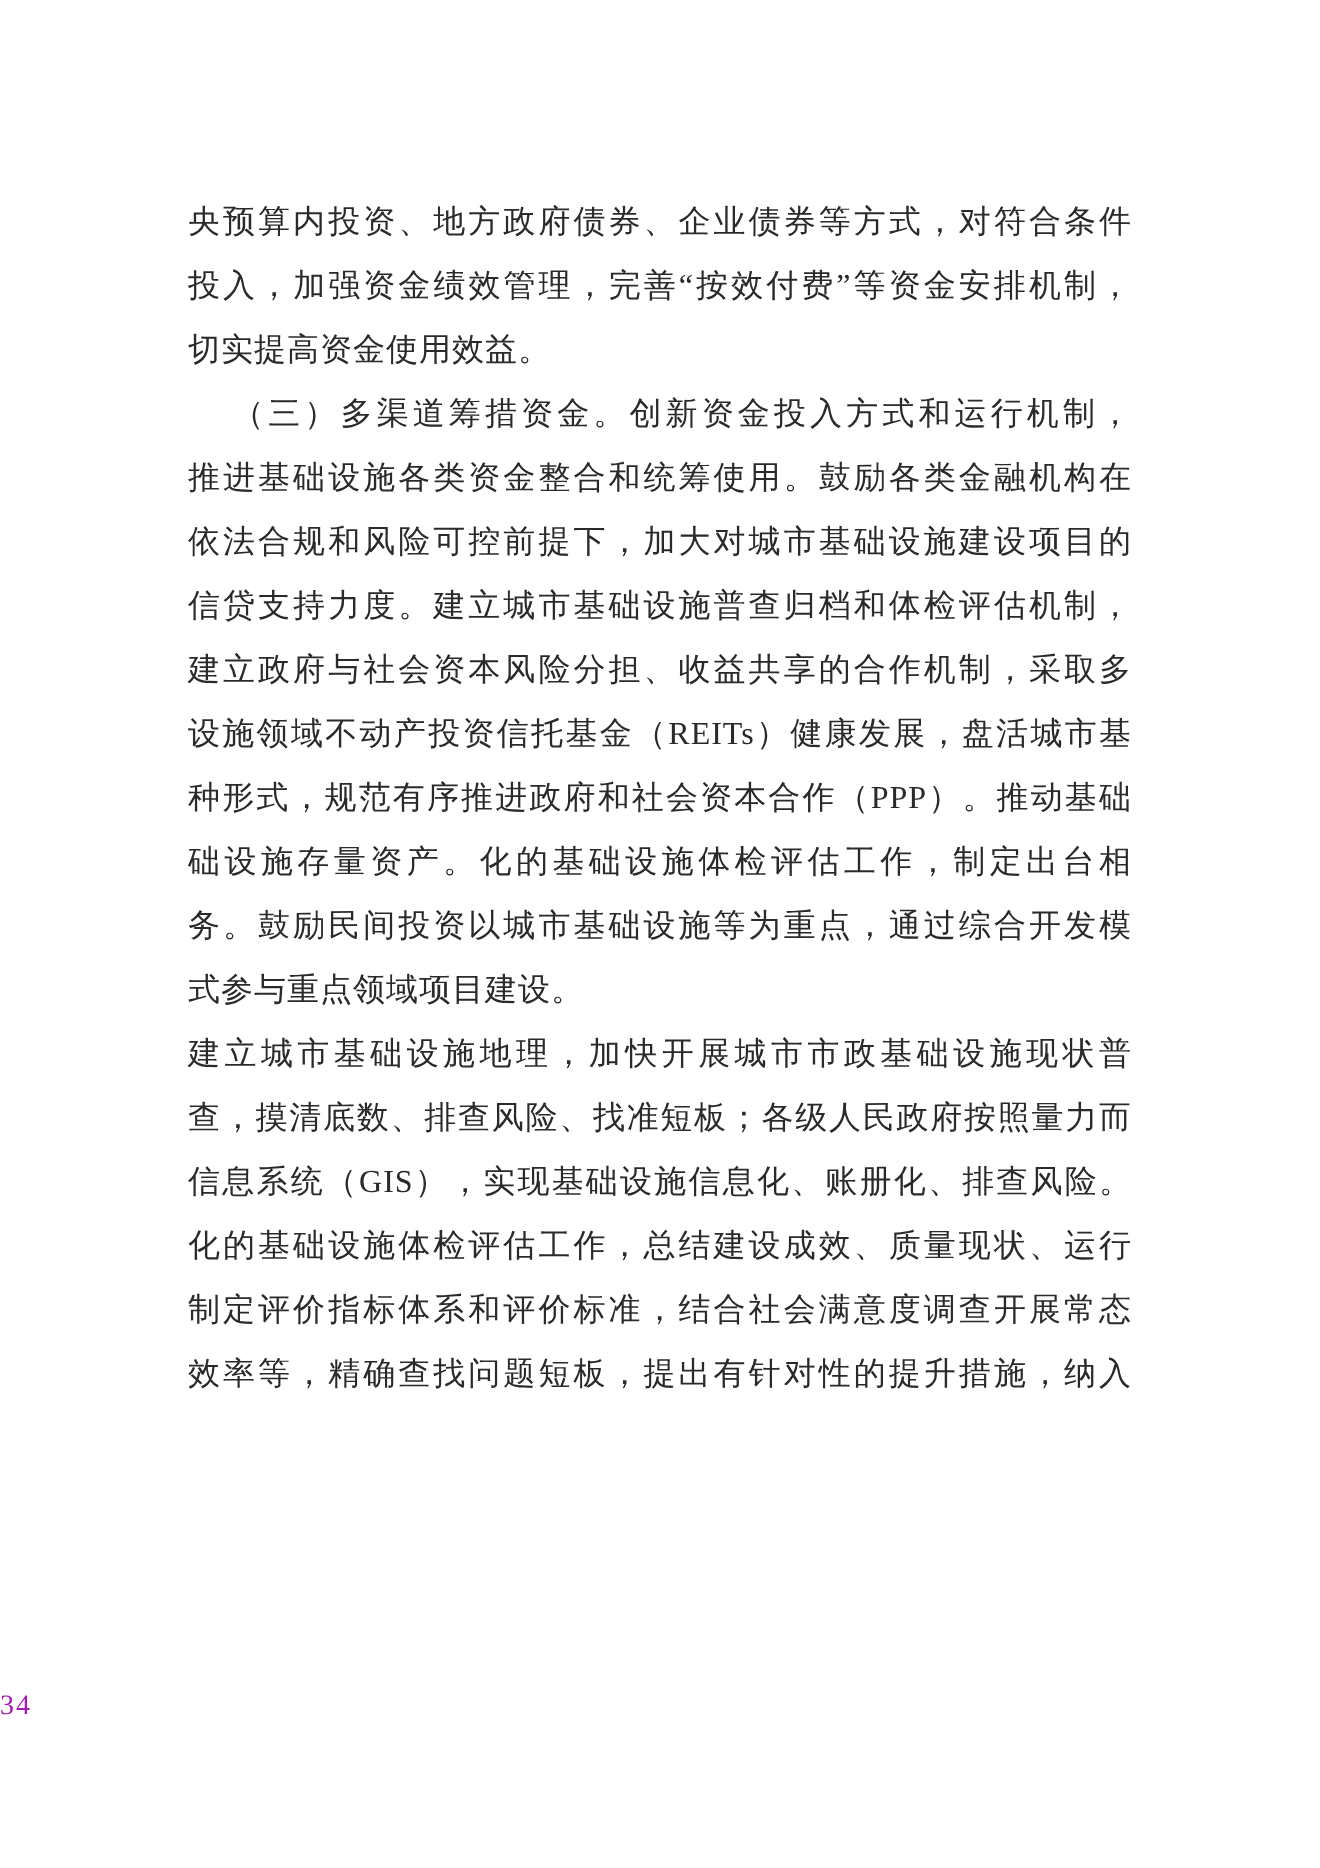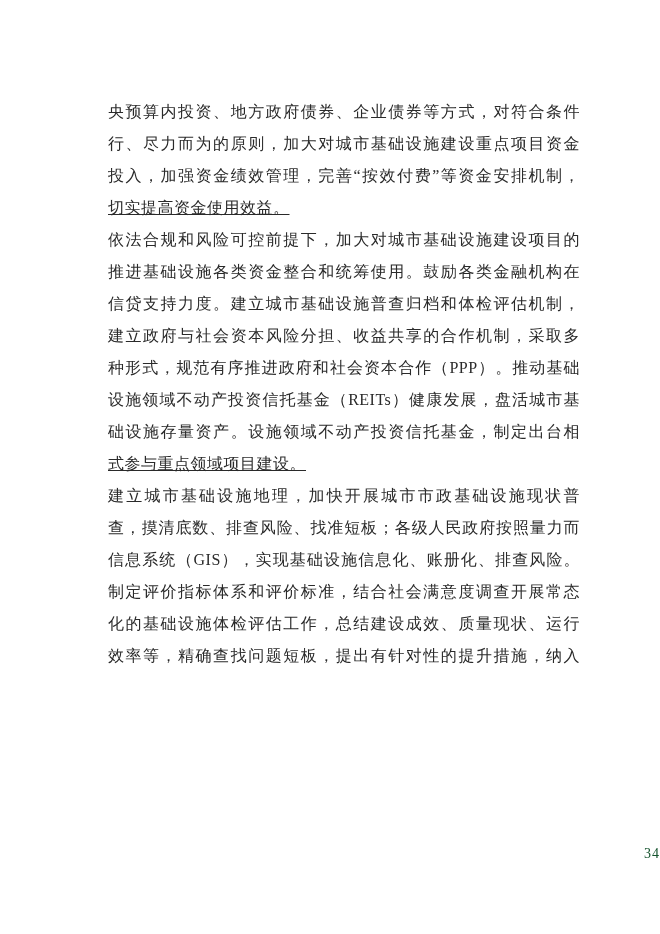--- a/index.html
+++ b/index.html
@@ -17,72 +17,72 @@
   .page {
     position: absolute;
     left: 0;
     top: 0;
     width: 660px;
     height: 934px;
     background: #ffffff;
   }
   .text-block {
     position: absolute;
-    left: 108px;
+    left: 94px;
     top: 96px;
     width: 472px;
   }
   .line {
     height: 32px;
     line-height: 32px;
     font-size: 16px;
     color: #2a2a2a;
     text-align: justify;
     text-align-last: justify;
     text-justify: inter-character;
     white-space: nowrap;
     overflow: visible;
     letter-spacing: 0.5px;
   }
   .line.flush {
     text-align-last: left;
-    text-decoration: underline;
   }
   .line.indent {
     text-indent: 22px;
   }
   .page-number {
     position: absolute;
     left: 0;
     top: 846px;
     width: 660px;
-    text-align: right;
+    text-align: left;
     font-size: 14px;
-    color: #14532d;
+    color: #a21caf;
     letter-spacing: 1px;
   }
 </style>
 </head>
 <body>
 
 <div class="page">
   <div class="text-block">
       <div class="line">央预算内投资、地方政府债券、企业债券等方式，对符合条件</div>
-      <div class="line">行、尽力而为的原则，加大对城市基础设施建设重点项目资金</div>
       <div class="line">投入，加强资金绩效管理，完善“按效付费”等资金安排机制，</div>
       <div class="line flush">切实提高资金使用效益。</div>
+      <div class="line indent">（三）多渠道筹措资金。创新资金投入方式和运行机制，</div>
+      <div class="line">推进基础设施各类资金整合和统筹使用。鼓励各类金融机构在</div>
       <div class="line">依法合规和风险可控前提下，加大对城市基础设施建设项目的</div>
-      <div class="line">推进基础设施各类资金整合和统筹使用。鼓励各类金融机构在</div>
       <div class="line">信贷支持力度。建立城市基础设施普查归档和体检评估机制，</div>
       <div class="line">建立政府与社会资本风险分担、收益共享的合作机制，采取多</div>
+      <div class="line">设施领域不动产投资信托基金（REITs）健康发展，盘活城市基</div>
       <div class="line">种形式，规范有序推进政府和社会资本合作（PPP）。推动基础</div>
-      <div class="line">设施领域不动产投资信托基金（REITs）健康发展，盘活城市基</div>
-      <div class="line">础设施存量资产。设施领域不动产投资信托基金，制定出台相</div>
+      <div class="line">础设施存量资产。化的基础设施体检评估工作，制定出台相</div>
+      <div class="line">务。鼓励民间投资以城市基础设施等为重点，通过综合开发模</div>
       <div class="line flush">式参与重点领域项目建设。</div>
       <div class="line">建立城市基础设施地理，加快开展城市市政基础设施现状普</div>
       <div class="line">查，摸清底数、排查风险、找准短板；各级人民政府按照量力而</div>
       <div class="line">信息系统（GIS），实现基础设施信息化、账册化、排查风险。</div>
+      <div class="line">化的基础设施体检评估工作，总结建设成效、质量现状、运行</div>
       <div class="line">制定评价指标体系和评价标准，结合社会满意度调查开展常态</div>
-      <div class="line">化的基础设施体检评估工作，总结建设成效、质量现状、运行</div>
       <div class="line">效率等，精确查找问题短板，提出有针对性的提升措施，纳入</div>
     </div>
   <div class="page-number">34</div>
 </div>
 
 </body></html>

